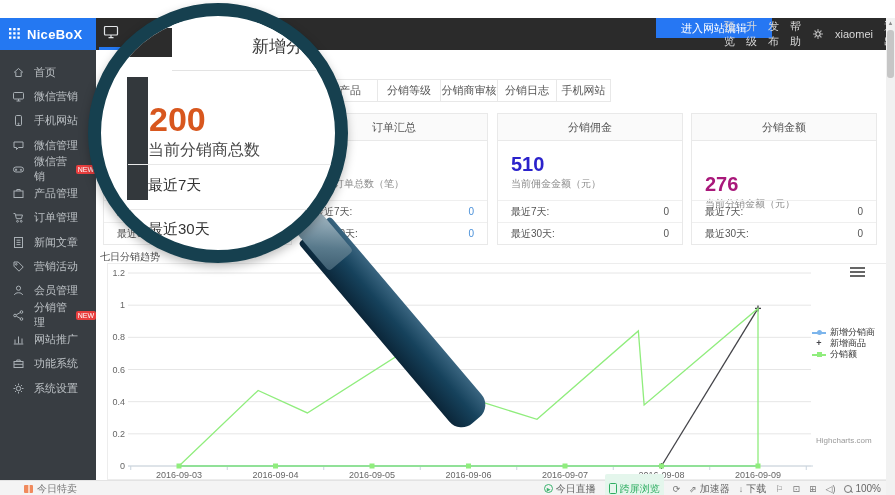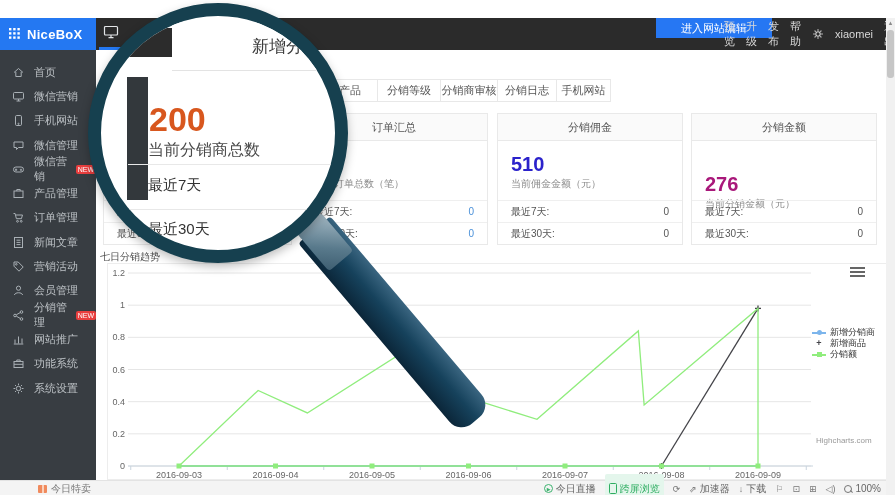--- a/index.html
+++ b/index.html
@@ -58,21 +58,21 @@
   .lg-line{width:14px;height:2px;position:relative;}
   .lg-dot{position:absolute;left:5px;top:-2px;width:5px;height:5px;border-radius:50%;}
   .lg-sq{position:absolute;left:5px;top:-1.5px;width:5px;height:5px;}
   .lg-plus{width:14px;text-align:center;font-size:9px;font-weight:bold;line-height:9px;}
   #burger{left:850px;top:267px;width:15px;height:11px;z-index:2;cursor:pointer;}
   #burger div{height:2px;background:#666;margin-bottom:2px;}
   #credits{left:816px;top:436px;font-size:8px;color:#999;z-index:2;}
   
   #bottombar{left:0;top:480px;width:895px;height:15px;background:#f4f4f4;border-top:1px solid #e3e3e3;
              display:flex;align-items:center;font-size:10px;color:#777;z-index:6;}
-  #sale{display:flex;align-items:center;gap:4px;margin-left:38px;}
+  #sale{display:flex;align-items:center;gap:4px;margin-left:24px;}
   #sale-icon{width:9px;height:8px;background:#f08a5d;border-radius:1px;position:relative;}
   #sale-icon::after{content:"";position:absolute;left:3.5px;top:0;width:2px;height:8px;background:#fbd0ba;}
   #bb-right{margin-left:auto;display:flex;align-items:center;gap:9px;margin-right:14px;color:#666;}
   .bb-item{display:flex;align-items:center;gap:3px;white-space:nowrap;}
   .play-icn{width:9px;height:9px;border:1px solid #3db36f;border-radius:50%;color:#3db36f;font-size:5px;
             display:flex;align-items:center;justify-content:center;padding-left:1px;box-sizing:border-box;}
   #bb-cross{color:#2fae62;background:#e4f6ec;padding:0 4px;border-radius:2px;height:29px;display:flex;align-items:center;gap:3px;}
   .phone-icn{width:6px;height:9px;border:1px solid #2fae62;border-radius:1.5px;}
   .bb-glyph{font-size:9px;color:#777;}
   .mag-icn{width:6px;height:6px;border:1px solid #777;border-radius:50%;position:relative;}

